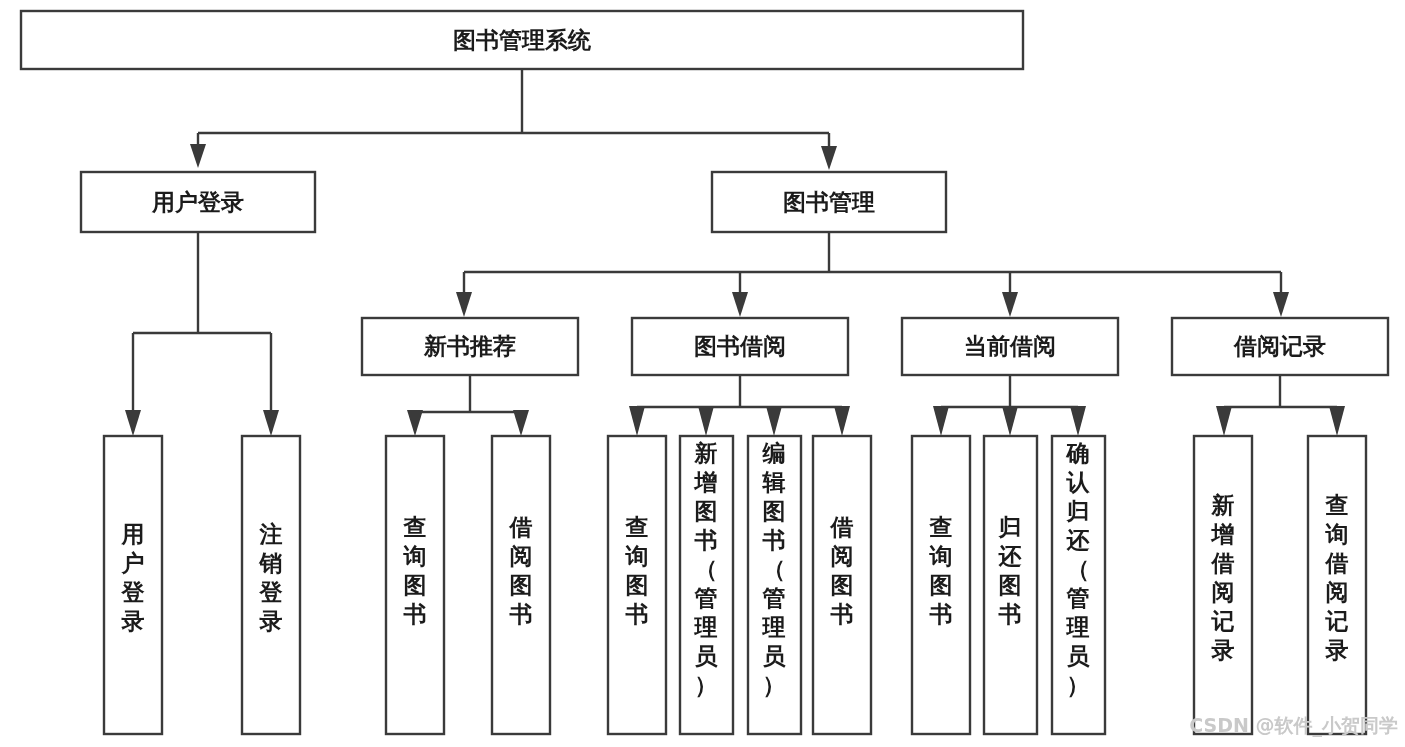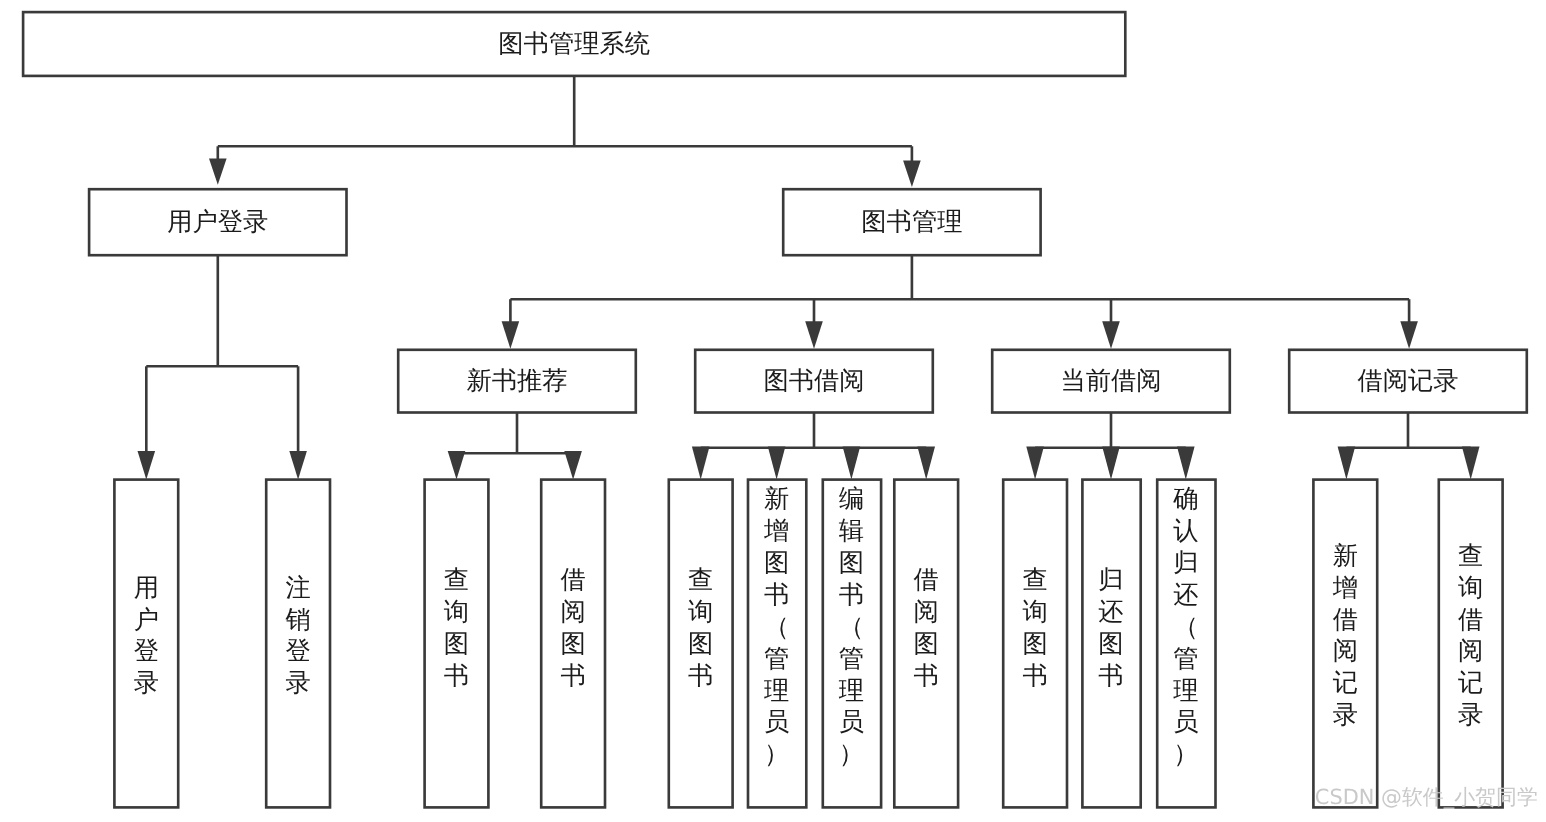--- a/index.html
+++ b/index.html
@@ -11,20 +11,21 @@
     width: 1405px;
     height: 747px;
     font-family: "DejaVu Sans", "Liberation Sans", sans-serif;
     overflow: hidden;
   }
   #diagram-root {
     position: relative;
     width: 1405px;
     height: 747px;
     background: #ffffff;
+    font-weight: bold;
   }
   svg.diagram-canvas {
     position: absolute;
     top: 0;
     left: 0;
     width: 1405px;
     height: 747px;
     display: block;
   }
   .node-box {

